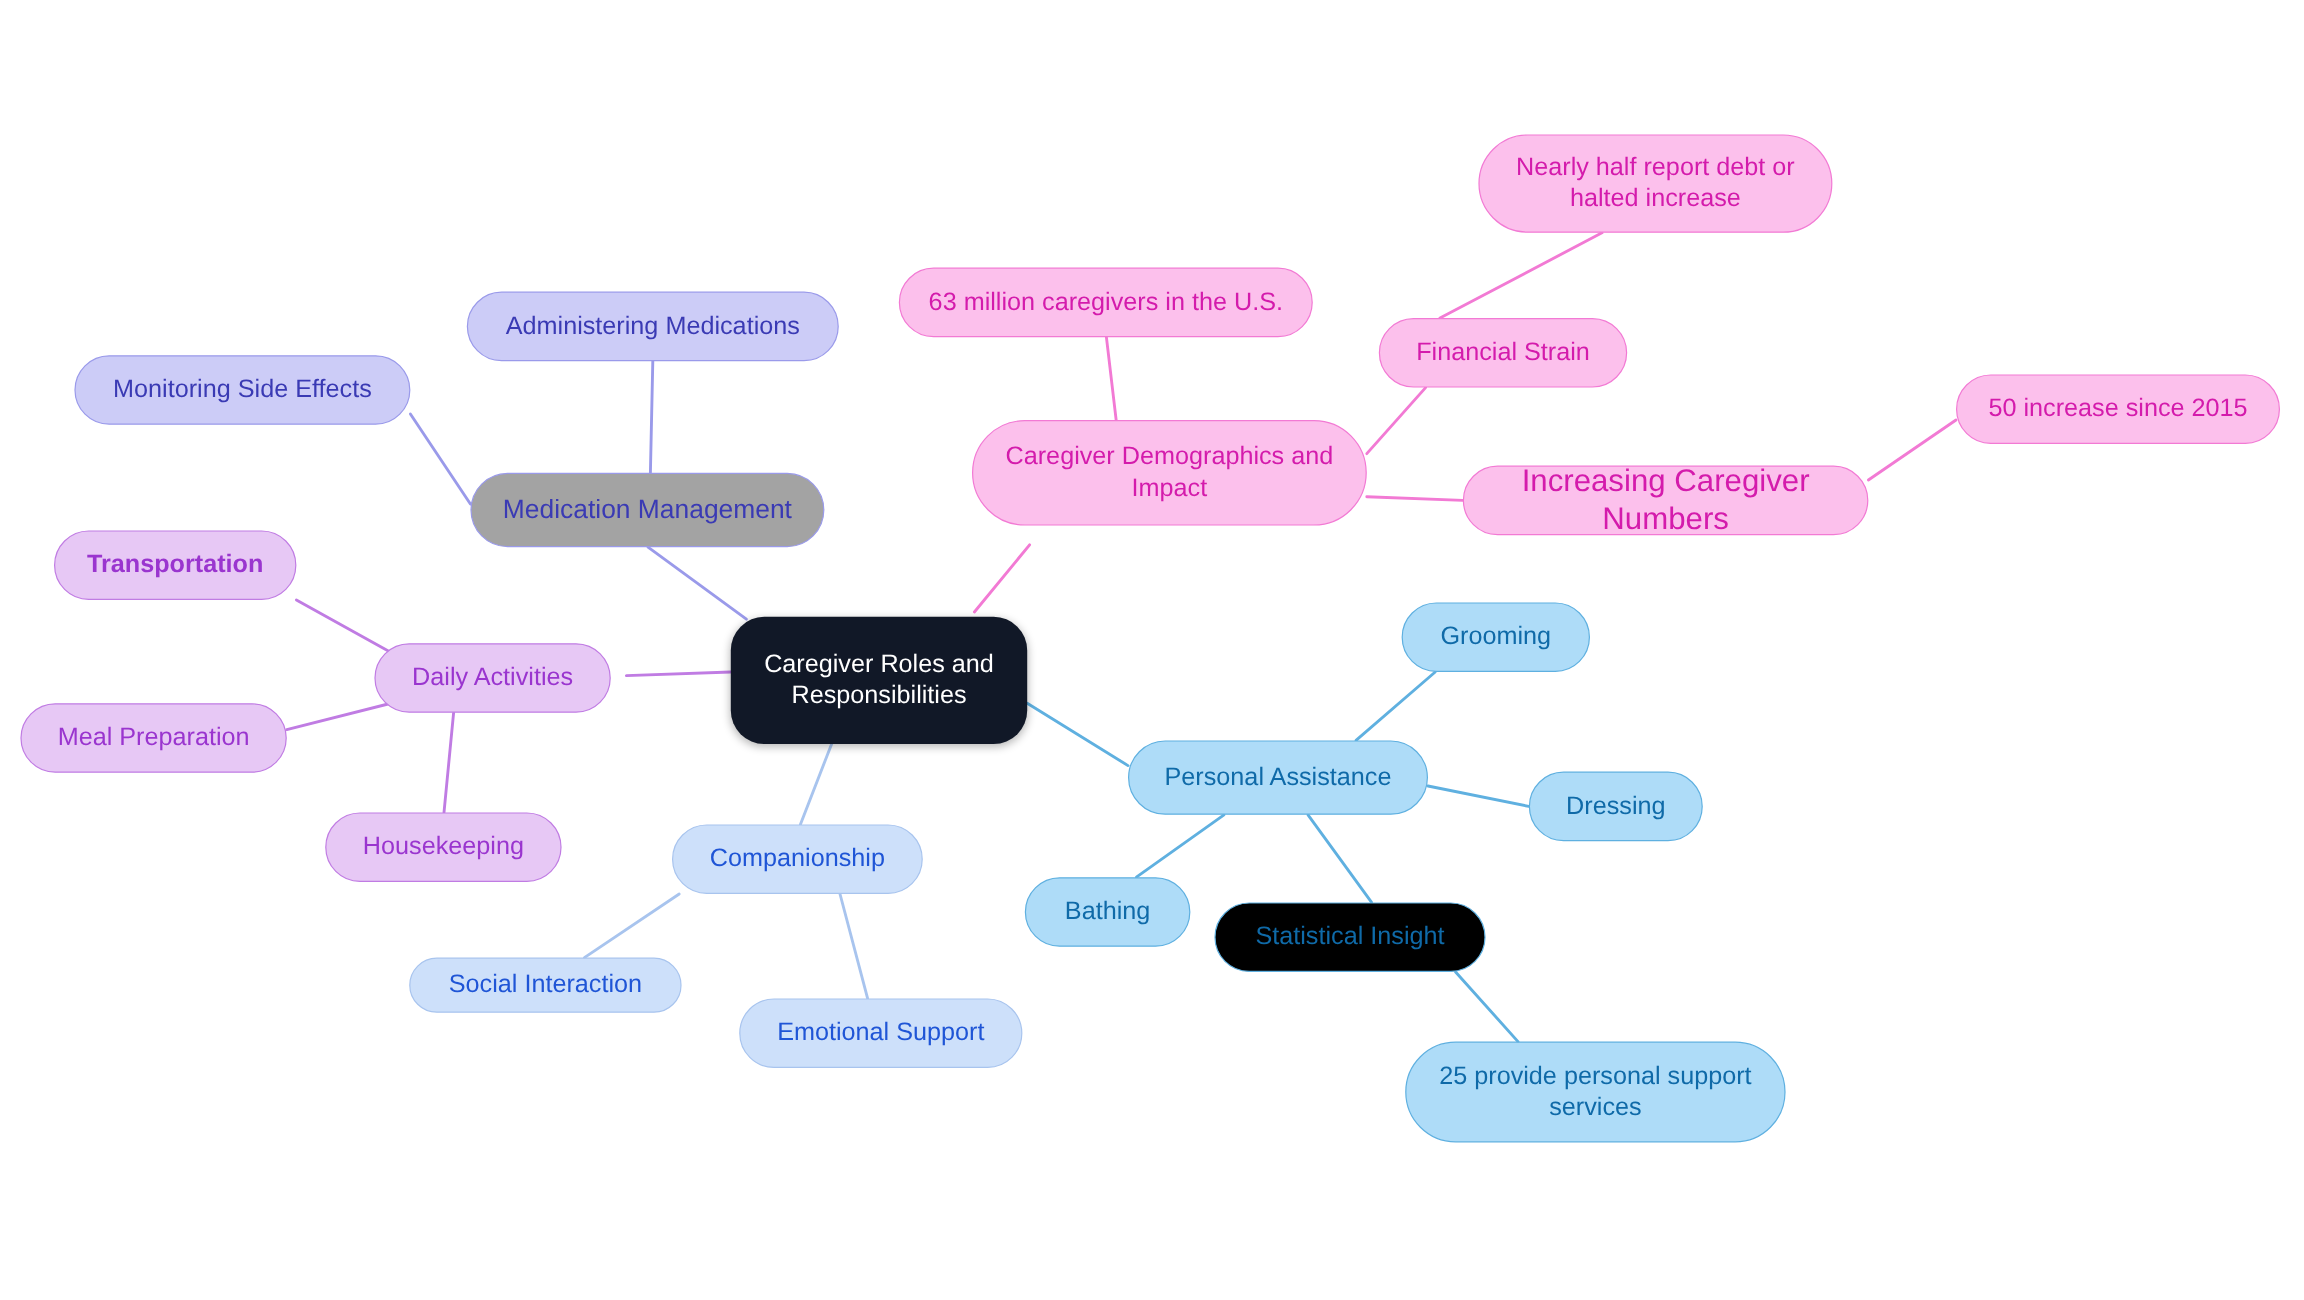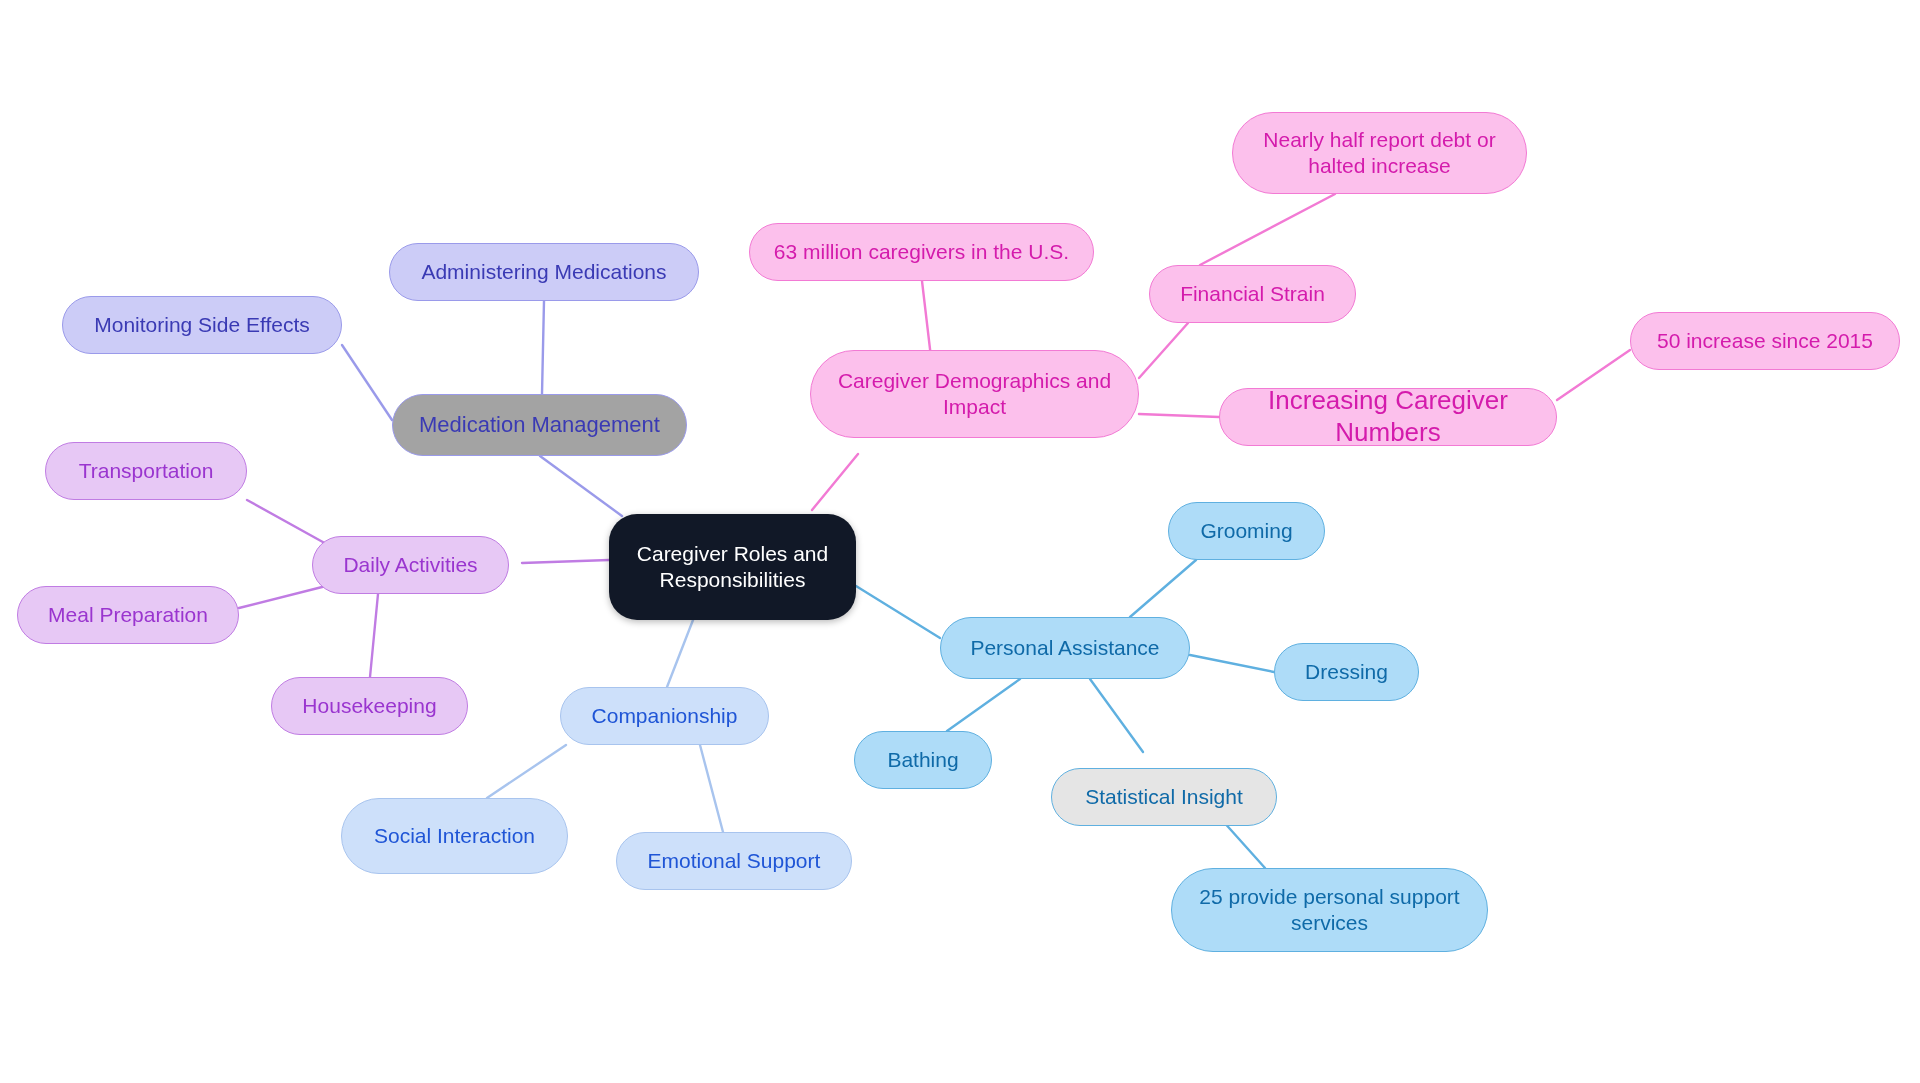--- a/index.html
+++ b/index.html
@@ -79,27 +79,27 @@
       <div class="node" style="left: 62px; top: 296px; width: 280px; height: 58px; background: rgb(204, 204, 247); border-color: rgb(154, 154, 234); color: rgb(58, 58, 180); font-size: 21px;"><span>Monitoring Side Effects</span></div>
       <div class="node" style="left: 810px; top: 350px; width: 329px; height: 88px; background: rgb(252, 192, 236); border-color: rgb(242, 122, 212); color: rgb(212, 27, 172); font-size: 21px;"><span>Caregiver Demographics and
 Impact</span></div>
       <div class="node" style="left: 749px; top: 223px; width: 345px; height: 58px; background: rgb(252, 192, 236); border-color: rgb(242, 122, 212); color: rgb(212, 27, 172); font-size: 21px;"><span>63 million caregivers in the U.S.</span></div>
       <div class="node" style="left: 1149px; top: 265px; width: 207px; height: 58px; background: rgb(252, 192, 236); border-color: rgb(242, 122, 212); color: rgb(212, 27, 172); font-size: 21px;"><span>Financial Strain</span></div>
       <div class="node" style="left: 1232px; top: 112px; width: 295px; height: 82px; background: rgb(252, 192, 236); border-color: rgb(242, 122, 212); color: rgb(212, 27, 172); font-size: 21px;"><span>Nearly half report debt or
 halted increase</span></div>
       <div class="node" style="left: 1219px; top: 388px; width: 338px; height: 58px; background: rgb(252, 192, 236); border-color: rgb(242, 122, 212); color: rgb(212, 27, 172); font-size: 26px;"><span>Increasing Caregiver Numbers</span></div>
       <div class="node" style="left: 1630px; top: 312px; width: 270px; height: 58px; background: rgb(252, 192, 236); border-color: rgb(242, 122, 212); color: rgb(212, 27, 172); font-size: 21px;"><span>50 increase since 2015</span></div>
       <div class="node" style="left: 312px; top: 536px; width: 197px; height: 58px; background: rgb(231, 200, 245); border-color: rgb(192, 124, 227); color: rgb(154, 53, 207); font-size: 21px;"><span>Daily Activities</span></div>
-      <div class="node" style="left: 45px; top: 442px; width: 202px; height: 58px; background: rgb(231, 200, 245); border-color: rgb(192, 124, 227); color: rgb(154, 53, 207); font-size: 21px;"><span>Transportation</span></div>
+      <div class="node" style="left: 45px; top: 442px; width: 202px; height: 58px; background: rgb(231, 200, 245); border-color: rgb(192, 124, 227); color: rgb(154, 53, 207); font-size: 21px; font-weight: bold;"><span>Transportation</span></div>
       <div class="node" style="left: 17px; top: 586px; width: 222px; height: 58px; background: rgb(231, 200, 245); border-color: rgb(192, 124, 227); color: rgb(154, 53, 207); font-size: 21px;"><span>Meal Preparation</span></div>
       <div class="node" style="left: 271px; top: 677px; width: 197px; height: 58px; background: rgb(231, 200, 245); border-color: rgb(192, 124, 227); color: rgb(154, 53, 207); font-size: 21px;"><span>Housekeeping</span></div>
       <div class="node" style="left: 560px; top: 687px; width: 209px; height: 58px; background: rgb(205, 224, 250); border-color: rgb(168, 196, 238); color: rgb(31, 85, 214); font-size: 21px;"><span>Companionship</span></div>
-      <div class="node" style="left: 341px; top: 798px; width: 227px; height: 76px; background: rgb(205, 224, 250); border-color: rgb(168, 196, 238); color: rgb(31, 85, 214); font-size: 21px;"><span>Social Interaction</span></div>
+      <div class="node" style="left: 341px; top: 798px; width: 227px; height: 46px; background: rgb(205, 224, 250); border-color: rgb(168, 196, 238); color: rgb(31, 85, 214); font-size: 21px;"><span>Social Interaction</span></div>
       <div class="node" style="left: 616px; top: 832px; width: 236px; height: 58px; background: rgb(205, 224, 250); border-color: rgb(168, 196, 238); color: rgb(31, 85, 214); font-size: 21px;"><span>Emotional Support</span></div>
       <div class="node" style="left: 940px; top: 617px; width: 250px; height: 62px; background: rgb(174, 220, 248); border-color: rgb(95, 176, 224); color: rgb(15, 106, 168); font-size: 21px;"><span>Personal Assistance</span></div>
       <div class="node" style="left: 1168px; top: 502px; width: 157px; height: 58px; background: rgb(174, 220, 248); border-color: rgb(95, 176, 224); color: rgb(15, 106, 168); font-size: 21px;"><span>Grooming</span></div>
       <div class="node" style="left: 1274px; top: 643px; width: 145px; height: 58px; background: rgb(174, 220, 248); border-color: rgb(95, 176, 224); color: rgb(15, 106, 168); font-size: 21px;"><span>Dressing</span></div>
       <div class="node" style="left: 854px; top: 731px; width: 138px; height: 58px; background: rgb(174, 220, 248); border-color: rgb(95, 176, 224); color: rgb(15, 106, 168); font-size: 21px;"><span>Bathing</span></div>
-      <div class="node" style="left: 1051px; top: 752px; width: 226px; height: 58px; background: #e5e5e5; border-color: rgb(95, 176, 224); color: rgb(15, 106, 168); font-size: 21px; margin-top: 16px;"><span>Statistical Insight</span></div>
+      <div class="node" style="left: 1012px; top: 752px; width: 226px; height: 58px; background: #000000; border-color: rgb(95, 176, 224); color: rgb(15, 106, 168); font-size: 21px;"><span>Statistical Insight</span></div>
       <div class="node" style="left: 1171px; top: 868px; width: 317px; height: 84px; background: rgb(174, 220, 248); border-color: rgb(95, 176, 224); color: rgb(15, 106, 168); font-size: 21px;"><span>25 provide personal support
 services</span></div>
     </div>
 </div>
 
 </body></html>

